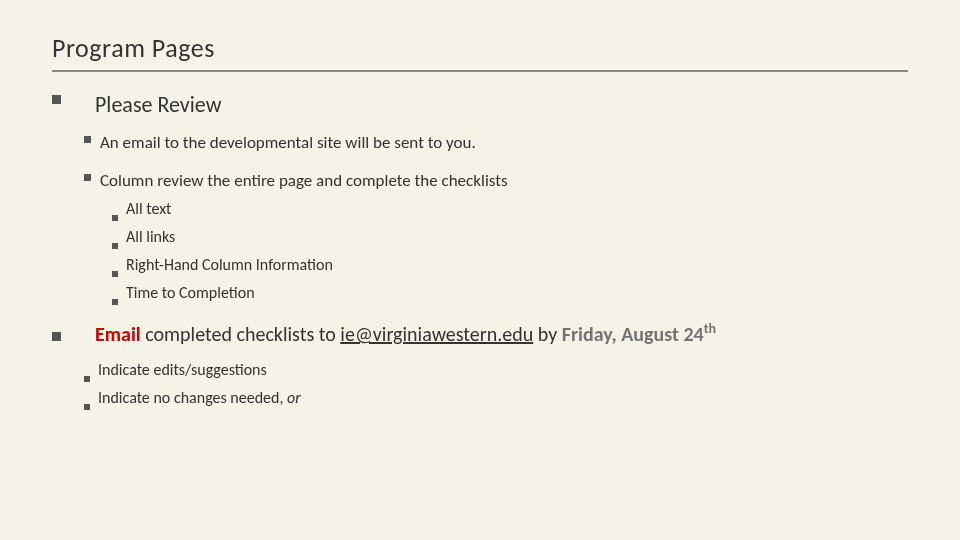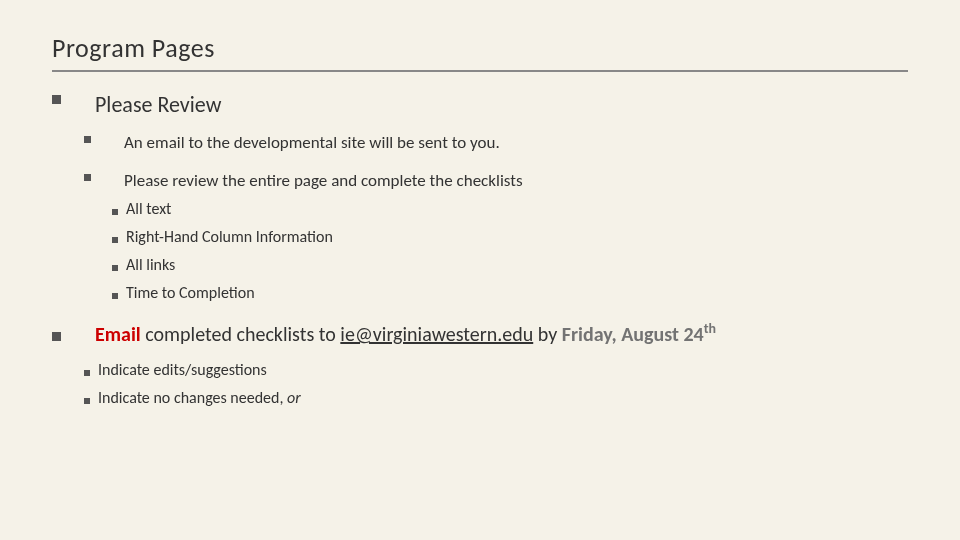--- a/index.html
+++ b/index.html
@@ -84,37 +84,36 @@
     .level2-block {
       margin-left: 32px;
       margin-top: 6px;
       margin-bottom: 10px;
     }
 
     .level2-item {
       display: flex;
       align-items: flex-start;
       margin-bottom: 5px;
-      gap: 24px;
     }
 
     .level2-text {
       font-size: 17px;
       color: #333;
       line-height: 1.4;
     }
 
     .level3-block {
       margin-left: 28px;
       margin-top: 4px;
     }
 
     .level3-item {
       display: flex;
-      align-items: center;
+      align-items: flex-end;
       margin-bottom: 4px;
     }
 
     .bullet-tiny {
       display: inline-block;
       width: 6px;
       height: 6px;
       background-color: #555;
       margin-right: 8px;
       margin-top: 6px;
@@ -176,35 +175,35 @@
 
     <div class="level2-block">
 
       <div class="level2-item" style="margin-bottom:14px;">
         <span class="bullet-square-sm"></span>
         <span class="level2-text">An email to the developmental site will be sent to you.</span>
       </div>
 
       <div class="level2-item">
         <span class="bullet-square-sm"></span>
-        <span class="level2-text">Please review the entire page and complete the checklists</span>
+        <span class="level2-text">Column review the entire page and complete the checklists</span>
       </div>
 
       <div class="level3-block">
         <div class="level3-item">
           <span class="bullet-tiny"></span>
           <span class="level3-text">All text</span>
         </div>
         <div class="level3-item">
           <span class="bullet-tiny"></span>
+          <span class="level3-text">All links</span>
+        </div>
+        <div class="level3-item">
+          <span class="bullet-tiny"></span>
           <span class="level3-text">Right-Hand Column Information</span>
-        </div>
-        <div class="level3-item">
-          <span class="bullet-tiny"></span>
-          <span class="level3-text">All links</span>
         </div>
         <div class="level3-item">
           <span class="bullet-tiny"></span>
           <span class="level3-text">Time to Completion</span>
         </div>
       </div>
 
     </div>
 
     <div class="level1-item" style="margin-top: 14px; align-items: baseline;">

